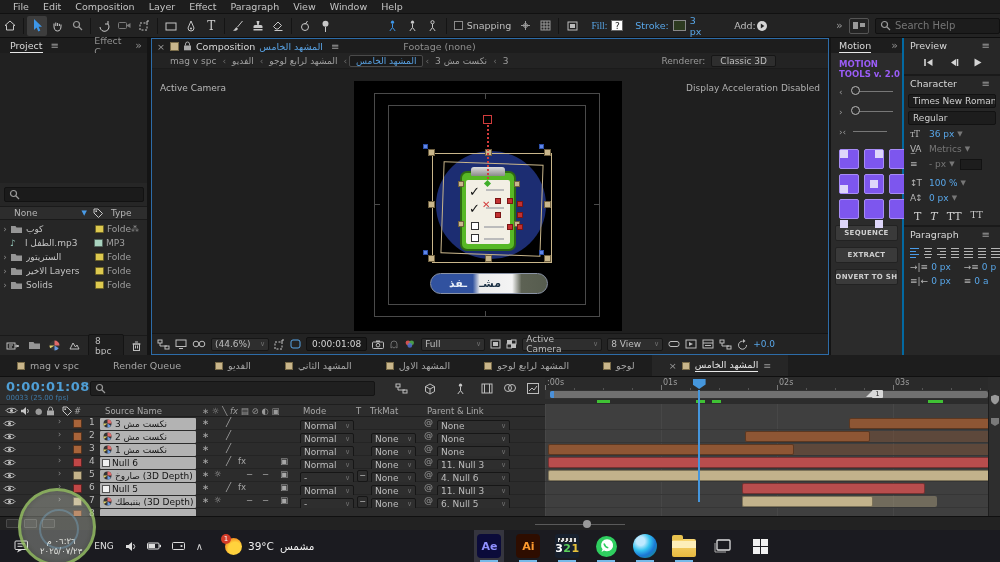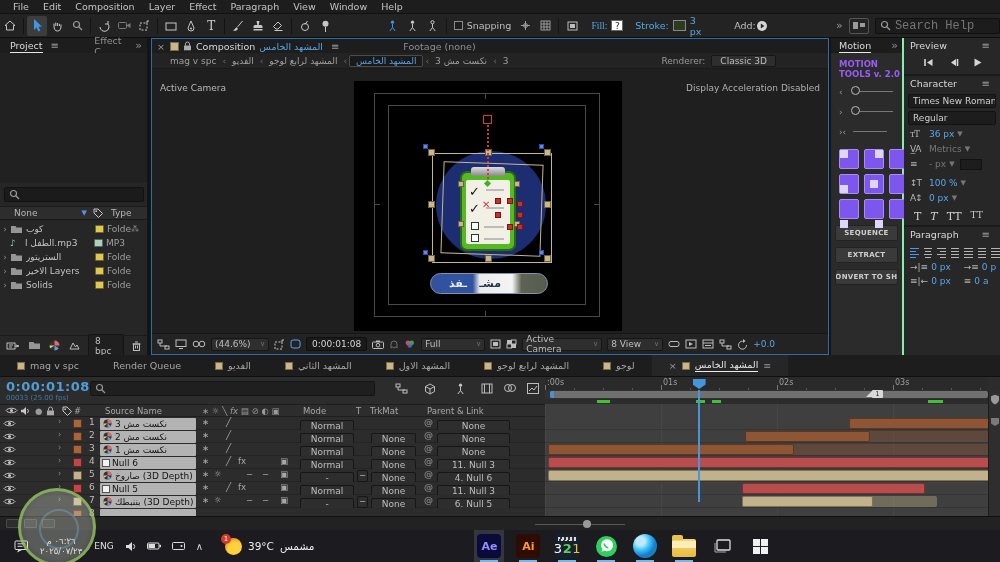--- a/index.html
+++ b/index.html
@@ -19,21 +19,21 @@
   #toolbar{left:0;top:14px;width:1000px;height:24px;background:#232323;display:flex;align-items:center;border-bottom:1px solid #0e0e0e;}
   .tool{width:22px;height:20px;display:flex;align-items:center;justify-content:center;}
   .tool.sel{background:#3d3d3d;border-radius:2px;}
   .tsep{width:1px;height:16px;background:#141414;margin:0 3px;}
   .tlabel{font-size:9.5px;color:#bdbdbd;}
   .fillbox{width:13px;height:11px;background:#fff;color:#222;font-size:9px;text-align:center;line-height:11px;margin:0 4px;border:1px solid #666;}
   .strokebox{width:14px;height:11px;background:#2d3a20;border:1px solid #888;margin:0 4px;}
   .bluetxt{color:#58a6e8;}
   .chk{width:9px;height:9px;border:1px solid #8a8a8a;background:#1d1d1d;margin-right:4px;}
   #searchhelp{width:128px;height:16px;background:#1c1c1c;border:1px solid #101010;border-radius:2px;color:#9a9a9a;font-size:9.5px;padding:0 4px;display:flex;align-items:center;gap:4px;}
-  #searchhelp input{background:transparent;border:none;color:#bdbdbd;font-size:12px;width:100px;font-family:Liberation Mono, monospace;}
+  #searchhelp input{background:transparent;border:none;color:#bdbdbd;font-size:10px;width:100px;}
   .wsbtn{width:22px;height:16px;border:1px solid #555;border-radius:2px;display:flex;align-items:center;justify-content:center;gap:2px;margin:0 6px;}
   .wsbtn i{width:5px;height:7px;background:#9a9a9a;display:block;}
 
   
   .panel{position:absolute;background:#272727;}
   .tabstrip{height:15px;background:#1d1d1d;display:flex;align-items:center;font-size:9.5px;color:#8f8f8f;}
   .ptitle{color:#d8d8d8;}
   .underl{position:relative;}
   .underl:after{content:"";position:absolute;left:0;right:0;bottom:-2px;height:1px;background:#e8e8e8;}
   .menuglyph{color:#9a9a9a;font-size:10px;padding:0 4px;}
@@ -66,21 +66,21 @@
   #pill{position:absolute;left:76px;top:192px;width:118px;height:21px;border-radius:11px;border:1px solid #8a93a5;background:linear-gradient(90deg,#31529f 0%,#31529f 36%,#ececec 42%,#f4f4f4 70%,#5d6254 78%,#565c4e 100%);overflow:hidden;}
   #pill .t1{position:absolute;right:46px;top:3px;color:#1d3246;font-size:11px;font-weight:bold;}
   #pill .t2{position:absolute;right:80px;top:3px;color:#e8eef8;font-size:11px;font-weight:bold;}
   .handle{position:absolute;width:7px;height:7px;background:#c9b68b;border:1px solid #6e5f3f;}
   .bdot{position:absolute;width:5px;height:5px;background:#5f86e8;border:1px solid #2c4fa8;}
   .redsq{position:absolute;width:6px;height:6px;background:#c23030;border:1px solid #7a1515;}
   .comp-toolbar{position:absolute;left:0;bottom:0;width:676px;height:21px;background:#232323;border-top:1px solid #161616;display:flex;align-items:center;gap:5px;padding:0 5px;font-size:9px;}
   .ctime{background:#1a1a1a;border:1px solid #101010;padding:1px 5px;color:#d5d5d5;border-radius:2px;}
 
   
-  #motion{left:831px;top:38px;width:73px;height:317px;background:#2a2a2a;border-right:2px solid #86efac;}
+  #motion{left:831px;top:38px;width:73px;height:317px;background:#2a2a2a;border-right:2px solid #0369a1;}
   #motion .body{position:absolute;top:15px;left:0;right:0;bottom:0;background:#2b2b2b;}
   .mtitle{color:#9a5cf6;font-weight:bold;font-size:8.5px;line-height:10px;padding:6px 0 0 8px;}
   .srow{display:flex;align-items:center;gap:4px;padding:5px 0 0 8px;height:20px;}
   .sarrow{color:#9a9a9a;font-size:9px;width:10px;}
   .strack{height:1px;background:#777;width:40px;position:relative;}
   .sknob{position:absolute;left:-2px;top:-5px;width:9px;height:9px;border:1.5px solid #bbb;border-radius:50%;background:#2b2b2b;}
   #mgrid{display:grid;grid-template-columns:repeat(3,20px);grid-auto-rows:20px;gap:5px;padding:10px 0 0 8px;}
   .msq{background:#7d56ee;border:1px solid #a78cf5;position:relative;border-radius:2px;}
   .msq i{position:absolute;width:8px;height:8px;background:#ded6fa;display:block;}
   .mbtn{margin:6px 4px 0 4px;height:16px;background:#3a3a3a;border:1px solid #222;border-radius:2px;color:#cfcfcf;font-size:7px;font-weight:bold;display:flex;align-items:center;justify-content:center;letter-spacing:.3px;white-space:nowrap;overflow:hidden;}
@@ -120,21 +120,21 @@
   .tlico{position:absolute;top:6px;}
   #colhead{position:absolute;left:0;top:27px;width:545px;height:13px;background:#2d2d2d;border-top:1px solid #1e1e1e;border-bottom:1px solid #1e1e1e;font-size:8.5px;color:#a8a8a8;}
   .ch{position:absolute;top:1px;}
   .lrow{position:absolute;left:0;width:545px;height:13px;background:#2c2c2c;border-bottom:1px solid #242424;font-size:9px;}
   .lrow .eye{position:absolute;left:3px;top:2px;}
   .lrow .tw{position:absolute;left:58px;top:0px;color:#8a8a8a;font-size:8px;}
   .lrow .chp{position:absolute;left:73px;top:2px;width:9px;height:9px;border-radius:1px;border:1px solid rgba(0,0,0,.5);}
   .lrow .num{position:absolute;left:89px;top:0;color:#bdbdbd;}
   .lrow .fld{position:absolute;left:100px;top:0.5px;width:96px;height:12px;background:#b3b3b3;border-radius:1px;display:flex;align-items:center;gap:2px;padding:0 2px;color:#141414;overflow:hidden;white-space:nowrap;}
   .sw{position:absolute;top:0;color:#a8a8a8;font-size:8.5px;}
-  .lrow .dd{position:absolute;height:12px;top:3px;flex-direction:column;}
+  .lrow .dd{position:absolute;height:12px;top:3px;}
   .pick{position:absolute;color:#9a9a9a;font-size:9px;top:0;}
   #graph{position:absolute;left:545px;top:27px;width:443px;height:112px;background:#3f3f3f;overflow:hidden;}
   .grow{position:absolute;left:0;width:443px;height:13px;border-bottom:1px solid #363636;}
   .bar{position:absolute;height:11px;top:1px;border-radius:2px;}
   #ruler{position:absolute;left:545px;top:0;width:443px;height:13px;background:#2a2a2a;color:#9f9f9f;font-size:8px;}
   #workarea{position:absolute;left:545px;top:13px;width:443px;height:9px;background:#313131;}
   #wabar{position:absolute;left:2px;top:1px;height:7px;background:#707070;border-radius:2px;}
   #marker{position:absolute;top:0;width:11px;height:8px;background:#d8d8d8;color:#222;font-size:6.5px;text-align:center;line-height:8px;border-radius:1px;}
   .gseg{position:absolute;top:23px;height:2.5px;background:#3fc234;}
   #playline{position:absolute;top:13px;width:2px;height:112px;background:#4596dc;z-index:6;}
@@ -155,21 +155,21 @@
   #sun .badge{position:absolute;left:-4px;top:-4px;width:10px;height:10px;border-radius:50%;background:#d23b28;color:#fff;font-size:7px;text-align:center;line-height:10px;}
   .wtxt{color:#f0f0f0;font-size:10.5px;}
   #apps{display:flex;align-items:flex-start;gap:9px;margin-left:160px;height:32px;}
   .app{position:relative;width:30px;height:32px;display:flex;align-items:center;justify-content:center;}
   .app.active{background:#35353f;}
   .app .ul{position:absolute;bottom:0;left:6px;right:6px;height:2px;background:#76b9e8;}
   .aetile{width:24px;height:24px;border-radius:4px;background:#0b0b3a;color:#8f8fff;font-size:11px;font-weight:bold;display:flex;align-items:center;justify-content:center;}
   .aitile{width:24px;height:24px;border-radius:4px;background:#2e0d00;color:#ff9a2e;font-size:11px;font-weight:bold;display:flex;align-items:center;justify-content:center;}
   .mptile{width:24px;height:24px;border-radius:3px;background:#17202e;display:flex;flex-direction:column;align-items:center;justify-content:center;}
   .mptile .clap{width:18px;height:4px;background:repeating-linear-gradient(105deg,#ddd 0 2px,#333 2px 4px);}
-  .mptile .digits{font-size:13px;font-weight:normal;color:#fff;letter-spacing:.5px;}
+  .mptile .digits{font-size:11px;font-weight:bold;color:#fff;letter-spacing:.5px;}
   .mptile .digits b{color:#5ad15a;}.mptile .digits i{color:#e8c23a;font-style:normal;}
   .edgetile{width:24px;height:24px;border-radius:50%;background:radial-gradient(circle at 32% 30%,#bfe9ff 0 18%,#35c3f0 40%,#1b77d4 62%,#139a6a 100%);}
   .foldtile{position:relative;width:24px;height:18px;background:linear-gradient(#f8d775,#e8b93f);border-radius:2px;margin-top:4px;}
   .foldtile:before{content:"";position:absolute;left:0;top:-4px;width:11px;height:5px;background:#e8c24f;border-radius:2px 2px 0 0;}
   .foldtile:after{content:"";position:absolute;left:0;top:2px;width:24px;height:7px;background:#fdeeb9;}
   #tsearch{display:flex;align-items:center;margin-left:8px;width:230px;height:26px;background:#f1f2f4;border:1px solid #8a8a8a;overflow:hidden;}
   #tsimg{width:62px;height:26px;background:linear-gradient(180deg,#bfe4f2 0 55%,#7fb86a 55% 75%,#4e7fae 75%);position:relative;flex:none;}
   #tsimg:before{content:"";position:absolute;left:38px;top:4px;width:12px;height:12px;background:#e8e3d2;border-radius:2px;}
   #tsimg:after{content:"";position:absolute;left:10px;top:9px;width:14px;height:9px;background:#5a9e4c;border-radius:50% 50% 0 0;}
   #tsearch .ph{flex:1;text-align:right;color:#4a4a4a;font-size:10px;padding-right:8px;direction:rtl;}

